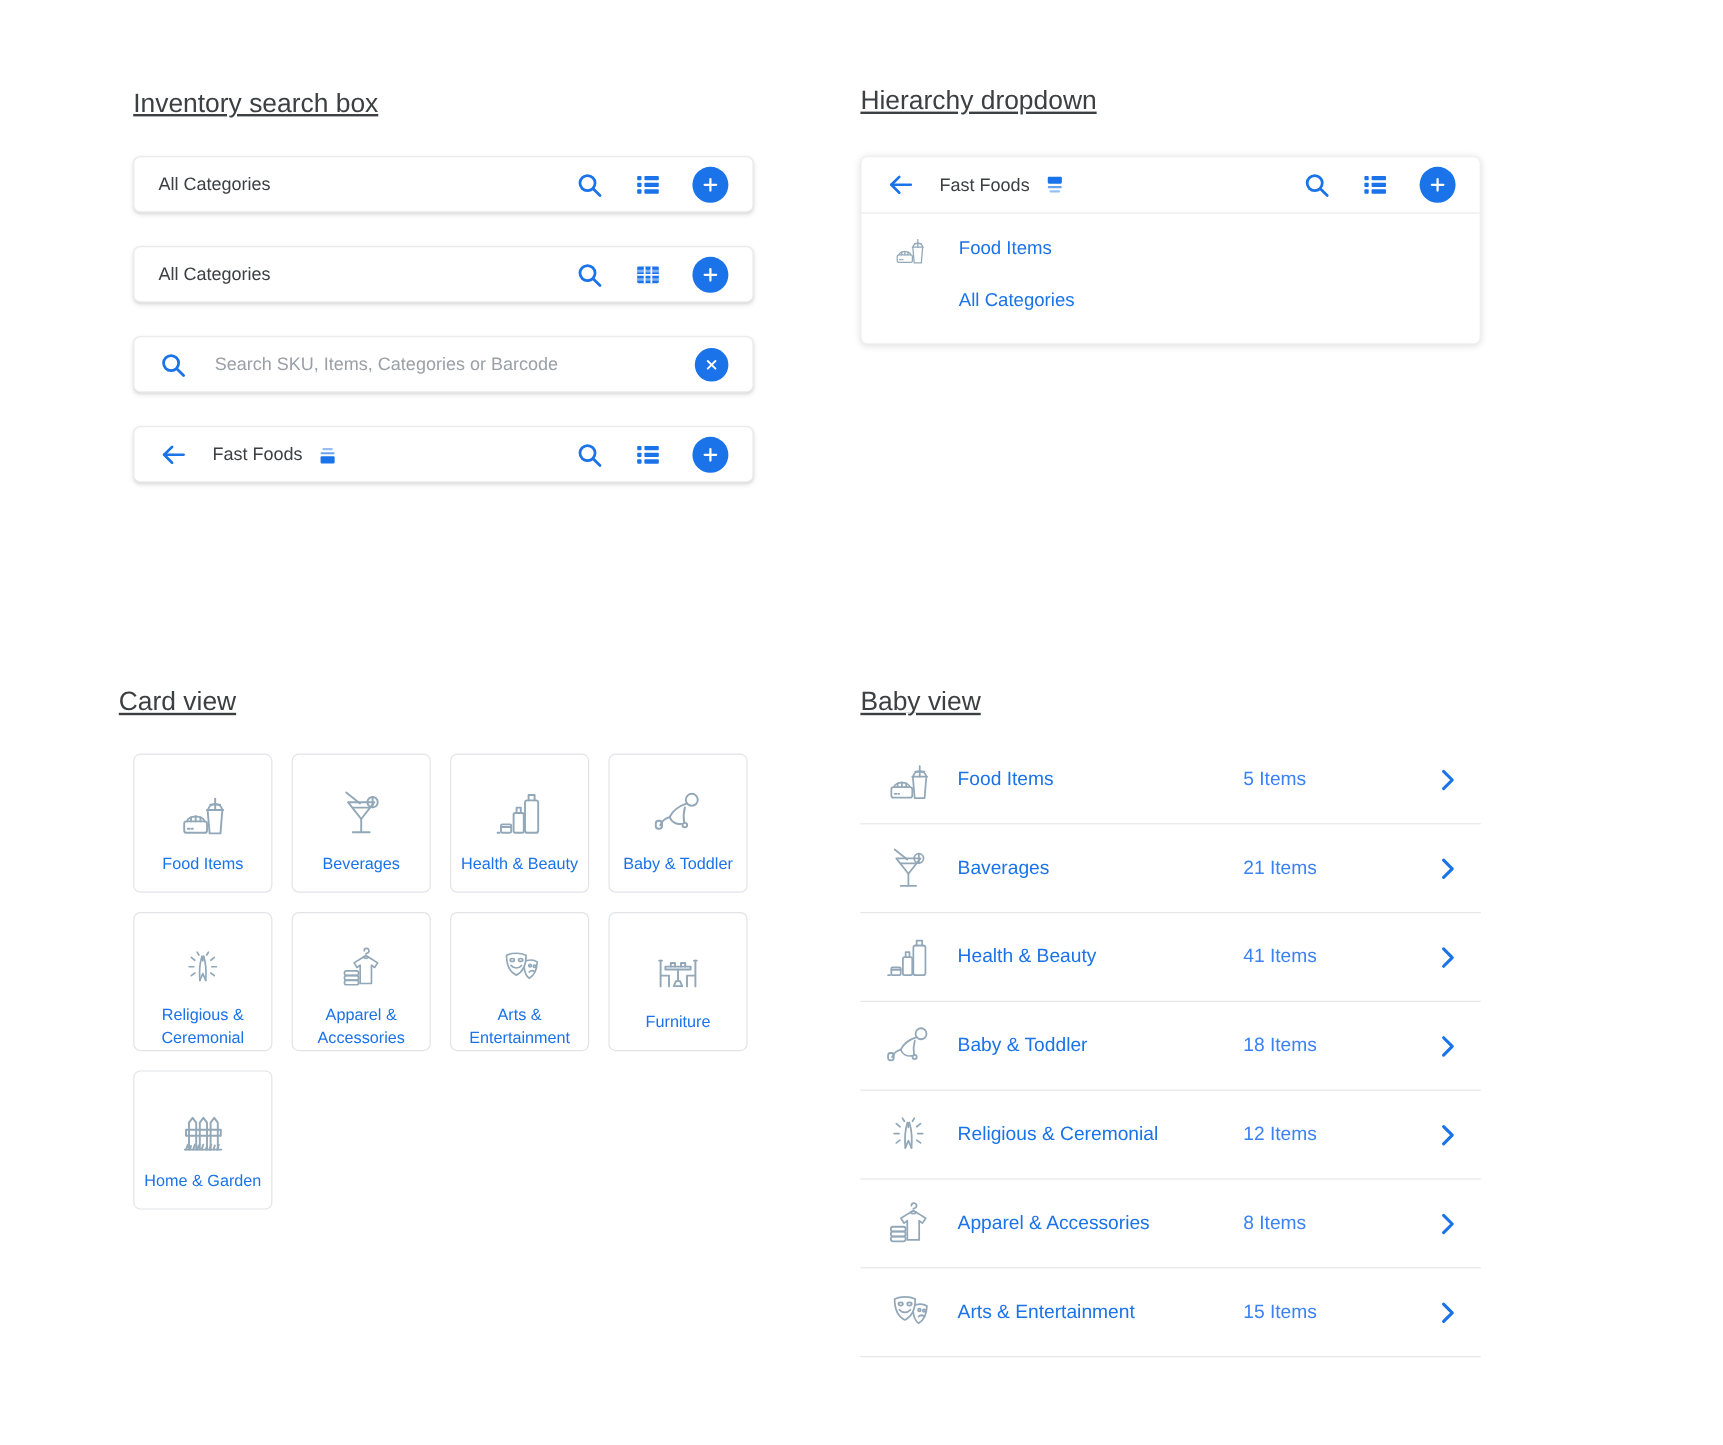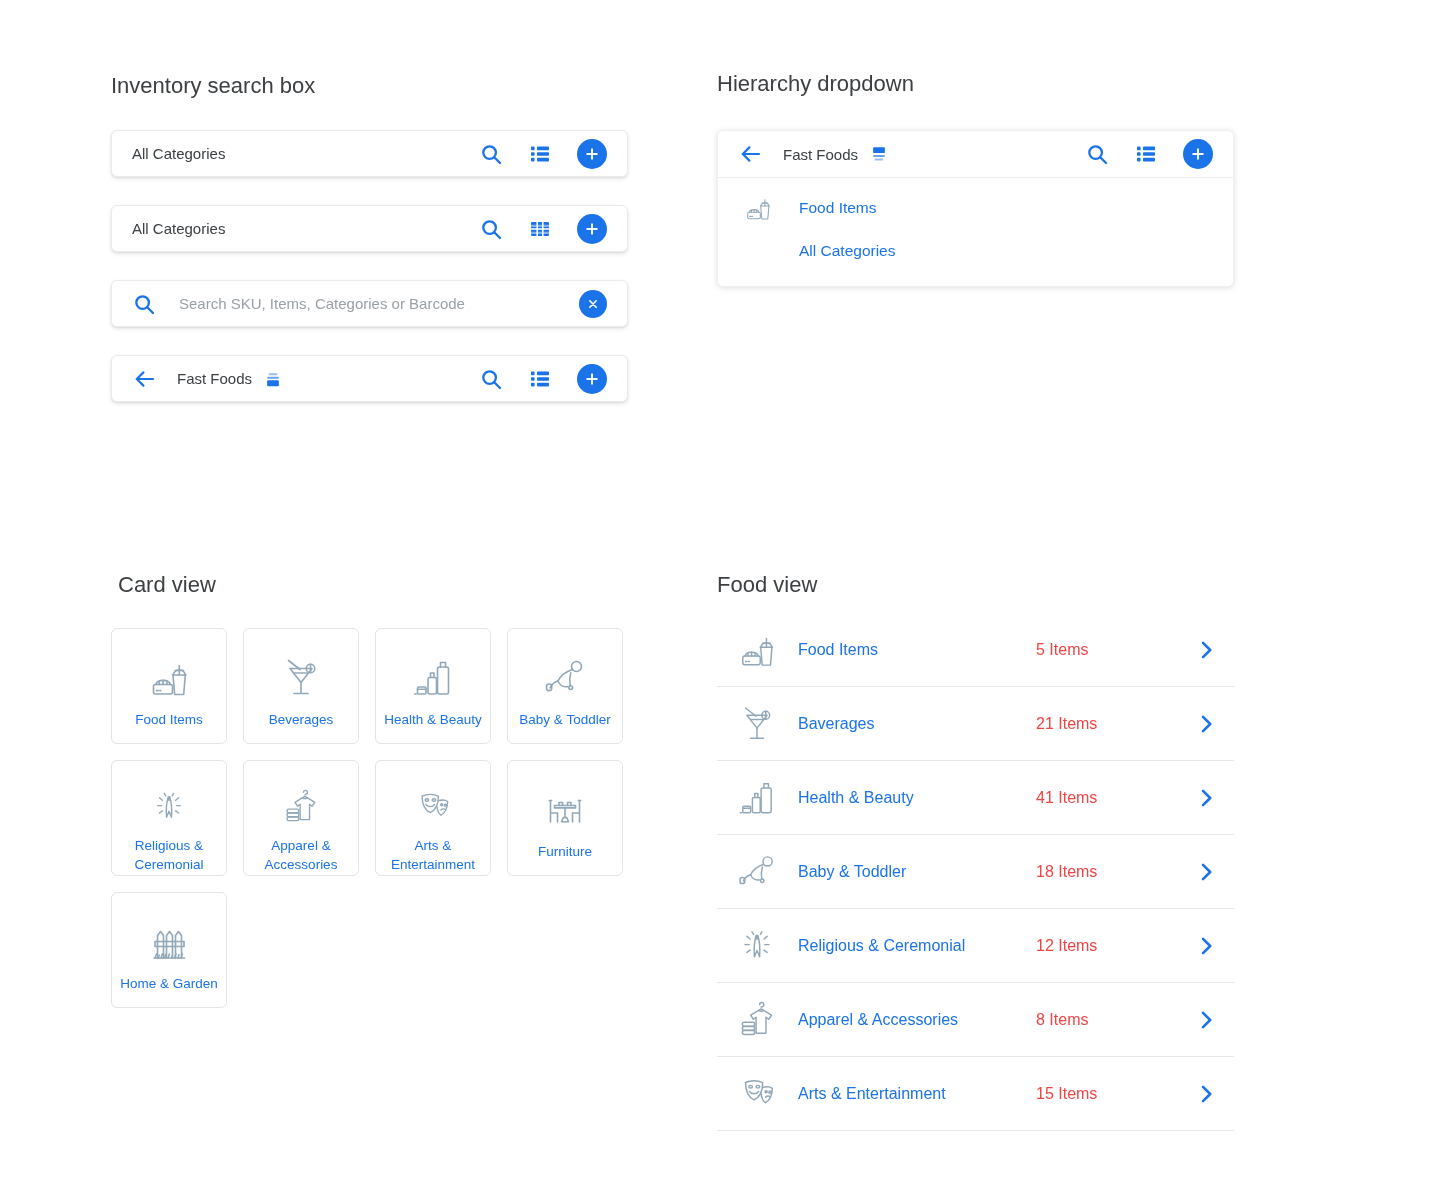--- a/index.html
+++ b/index.html
@@ -3,21 +3,21 @@
 <meta charset="utf-8">
 <style>
   * { box-sizing: border-box; }
   html,body { margin:0; padding:0; }
   body {
     width:1436px; height:1204px; position:relative; background:#ffffff;
     font-family:"Liberation Sans", sans-serif; overflow:hidden;
     -webkit-font-smoothing:antialiased;
   }
   .section-title {
-    position:absolute; font-size:22px; line-height:28px; color:#3c4043; font-weight:400;
+    position:absolute; font-size:22px; line-height:28px; color:#3c4043; font-weight:400;text-decoration:underline;
   }
   
   .search-box {
     position:absolute; left:111px; width:517px; height:47px; background:#fff;
     border:1px solid #ebebeb; border-radius:6px;
     box-shadow:0 2px 4px rgba(0,0,0,.10), 0 1px 2px rgba(0,0,0,.06);
     display:flex; align-items:center; padding:0 20px;
   }
   .sb-label { font-size:15px; color:#3c4043; }
   .sb-actions { margin-left:auto; display:flex; align-items:center; gap:25px; }
@@ -64,21 +64,21 @@
   }
   .cat-icon { color:#92a8b8; display:block; }
   
   .list-view { position:absolute; left:717px; top:613px; width:517px; }
   .list-row {
     display:flex; align-items:center; height:74px;
     border-bottom:1px solid #e5e6e8; cursor:pointer;
   }
   .list-row-icon { width:44px; height:44px; margin-left:18px; flex:0 0 44px; }
   .list-row-name { margin-left:19px; width:238px; flex:0 0 238px; font-size:16px; color:#1a73e8; }
-  .list-row-count { font-size:16px; color:#ef4444; }
+  .list-row-count { font-size:16px; color:#3b82f6; }
   .list-row-chevron { margin-left:auto; margin-right:16px; }
   .defs-hidden { position:absolute; width:0; height:0; overflow:hidden; }
 </style>
 </head>
 <body>
 
 <svg class="defs-hidden" aria-hidden="true">
   <defs>
 
     <symbol id="i-food" viewBox="0 0 48 48">
@@ -341,21 +341,21 @@
           <use href="#i-food"></use>
         </svg>
       <span class="hd-item-label">Food Items</span>
     </div>
     <div class="hd-item">
       <span class="hd-item-label indent">All Categories</span>
     </div>
   </div>
 </div>
 
-<h2 class="section-title" style="left:118px; top:553px;">Card view</h2>
+<h2 class="section-title" style="left:99px; top:553px;">Card view</h2>
 
 <div class="card-grid">
   <div class="cat-card">
     <svg class="cat-icon" width="48" height="48">
         <use href="#i-food"></use>
       </svg>
     <span class="cat-card-label">Food Items</span>
   </div>
   <div class="cat-card">
     <svg class="cat-icon" width="48" height="48">
@@ -400,21 +400,21 @@
     <span class="cat-card-label">Furniture</span>
   </div>
   <div class="cat-card">
     <svg class="cat-icon" width="48" height="48">
         <use href="#i-home"></use>
       </svg>
     <span class="cat-card-label">Home &amp; Garden</span>
   </div>
 </div>
 
-<h2 class="section-title" style="left:717px; top:553px;">Food view</h2>
+<h2 class="section-title" style="left:717px; top:553px;">Baby view</h2>
 
 <div class="list-view">
   <div class="list-row">
     <svg class="cat-icon list-row-icon">
         <use href="#i-food"></use>
       </svg>
     <span class="list-row-name">Food Items</span>
     <span class="list-row-count">5 Items</span>
     <svg class="ui-icon list-row-chevron" width="24" height="24">
         <use href="#i-chevron-right"></use>

